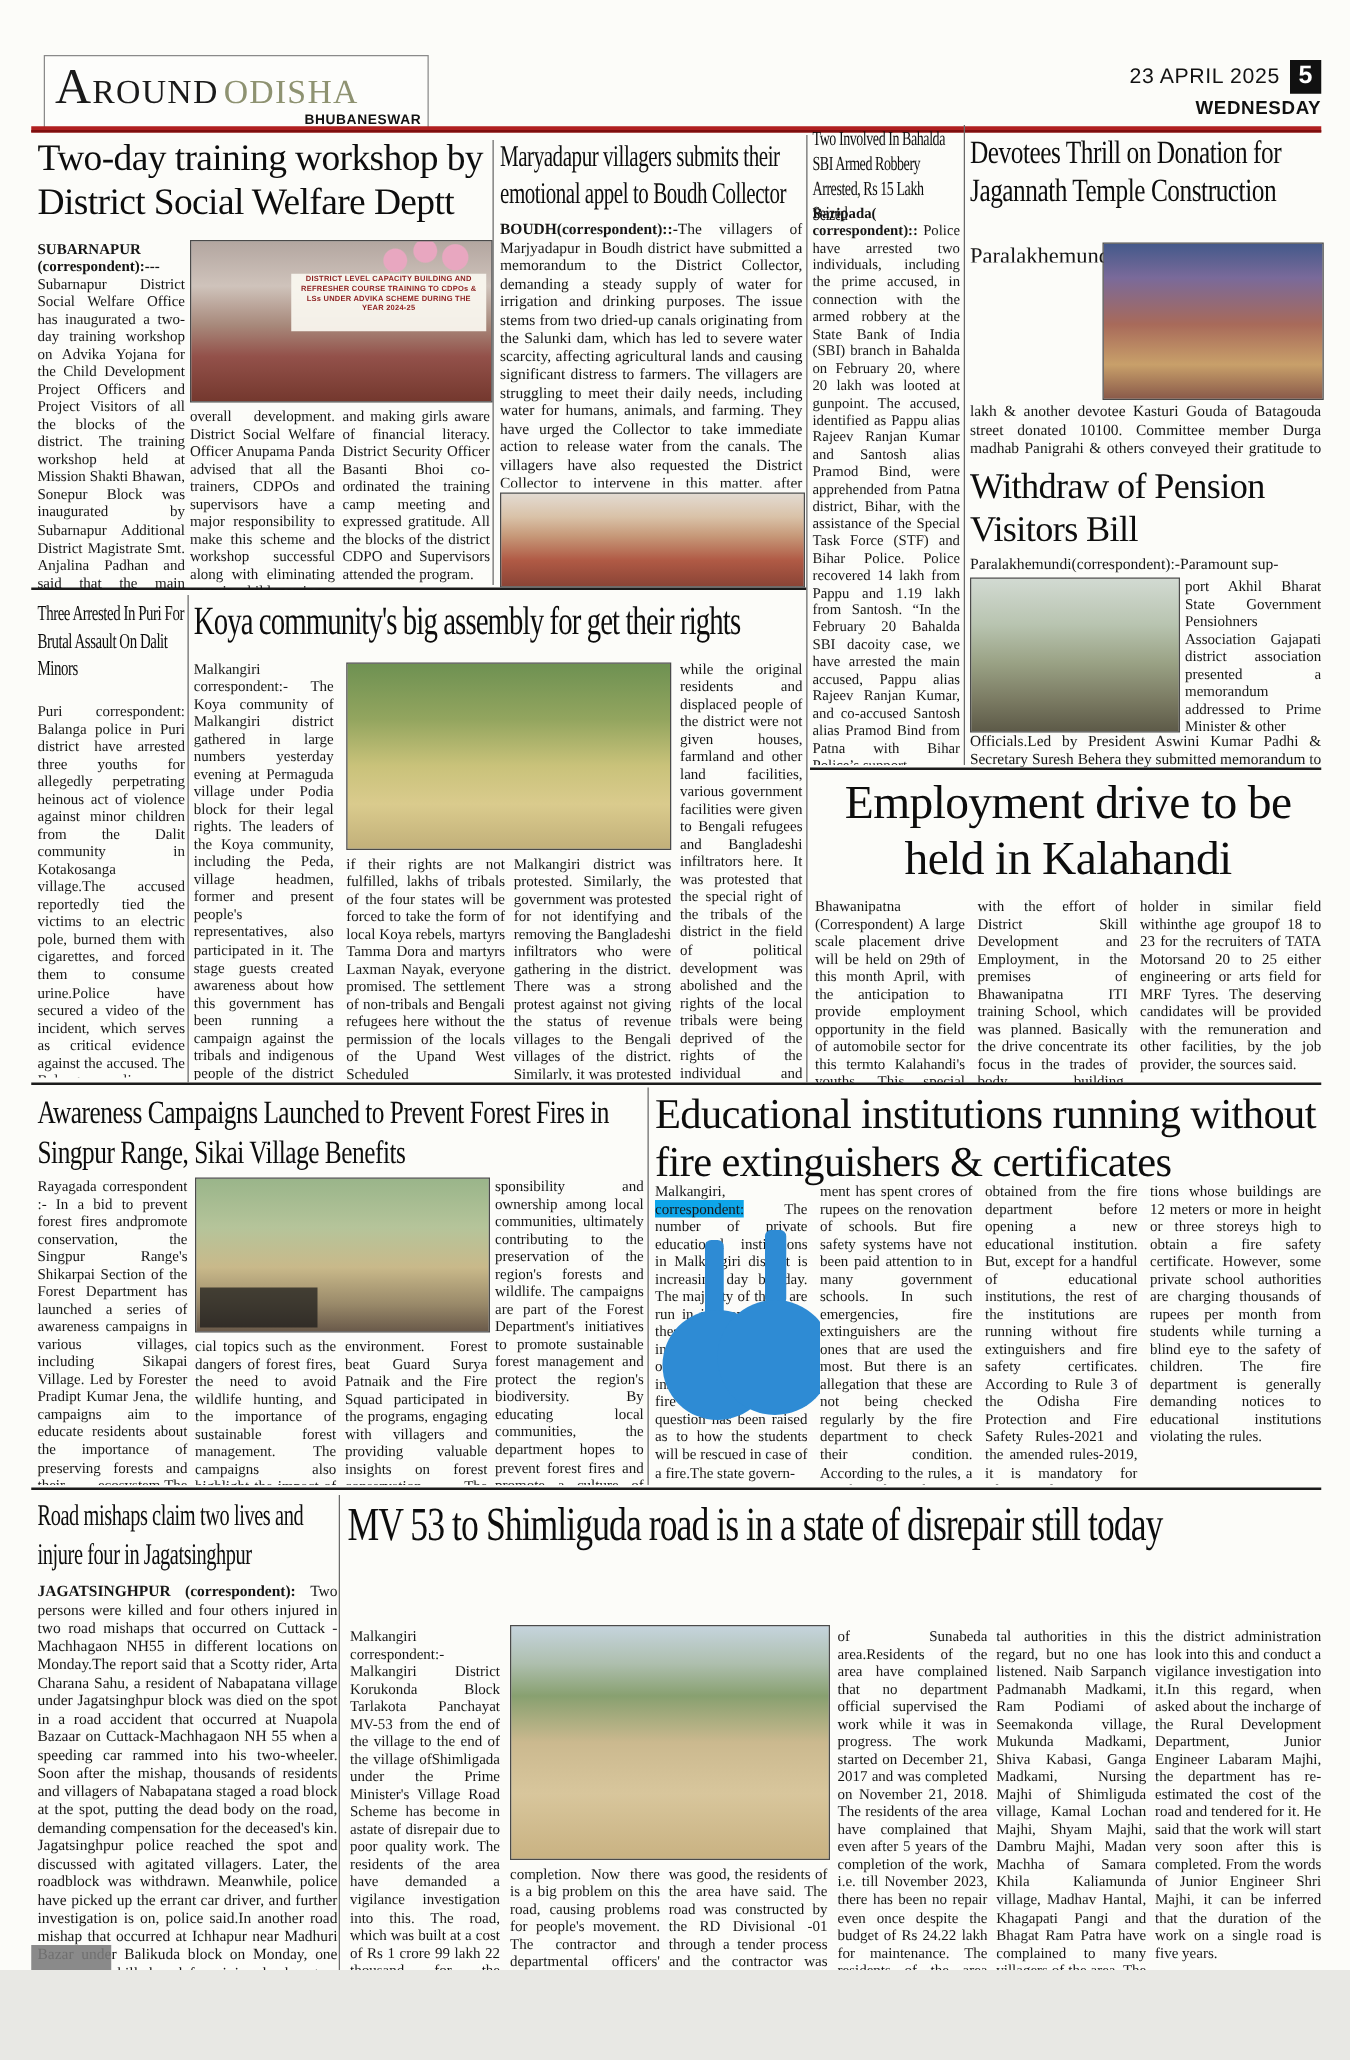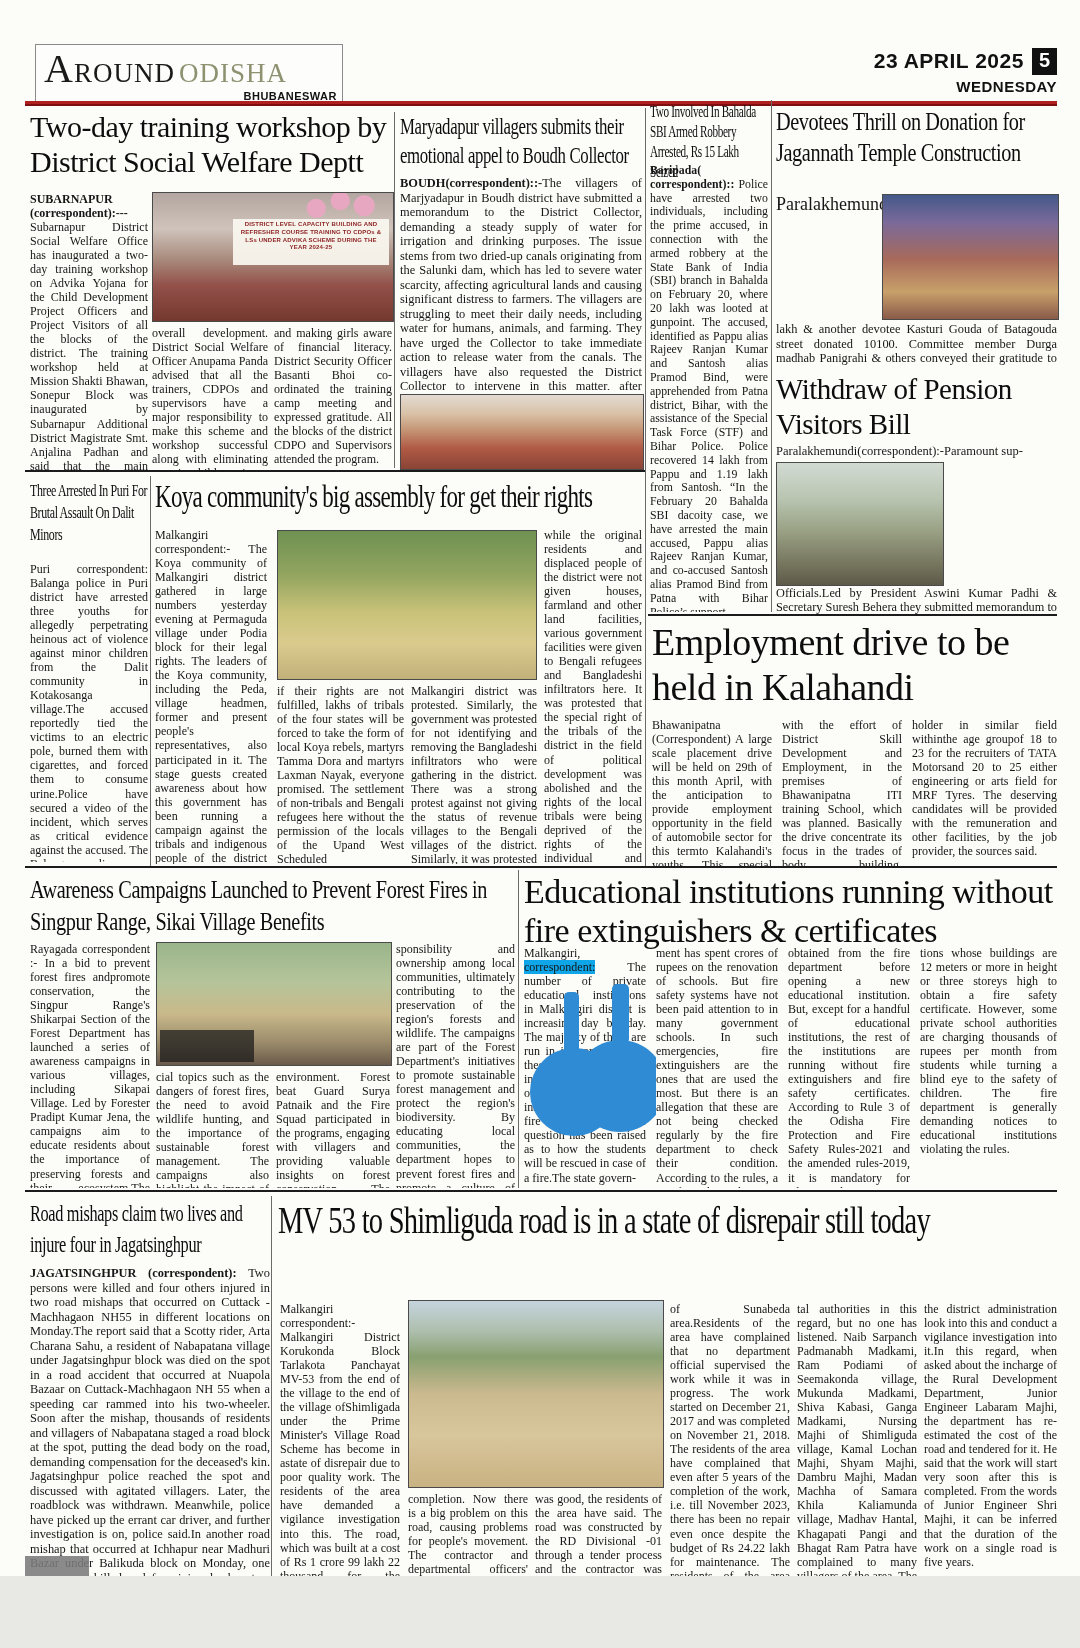--- a/index.html
+++ b/index.html
@@ -6,21 +6,21 @@
   .page{position:relative;width:1080px;height:1576px;background:#fcfcf9;margin:0 auto;overflow:hidden;}
   
   .logo-box{position:absolute;left:35px;top:44px;width:306px;height:58px;border:1px solid #8a8a8a;background:#fdfdfb;}
   .logo-line1{position:absolute;left:8px;top:2px;font-family:"Liberation Serif",serif;white-space:nowrap;}
   .logo-word{display:inline-block;text-transform:uppercase;font-size:27px;letter-spacing:1px;line-height:44px;}
   .logo-word-main::first-letter{font-size:40px;}
   .logo-main{color:#1a1a1a;}
   .logo-sub{color:#8e9271;}
   .logo-city{position:absolute;right:5px;bottom:1px;font-family:"Liberation Sans",sans-serif;font-size:11px;font-weight:bold;color:#111;letter-spacing:0.5px;}
   .date-row{position:absolute;left:820px;top:48px;width:237px;text-align:right;font-family:"Liberation Sans",sans-serif;color:#111;}
-  .date-text{font-size:21px;font-weight:bold;letter-spacing:0.5px;vertical-align:top;line-height:26px;}
+  .date-text{font-size:17px;font-weight:normal;letter-spacing:0.5px;vertical-align:top;line-height:26px;}
   .page-badge{display:inline-block;background:#111;color:#fff;font-family:"Liberation Sans",sans-serif;font-size:20px;font-weight:bold;padding:1px 7px 3px 7px;margin-left:8px;vertical-align:top;}
   .day-text{font-size:15px;font-weight:bold;margin-top:3px;letter-spacing:0.5px;}
   .rule-red{position:absolute;left:25px;top:101px;width:1032px;height:3px;background:#b02020;border-bottom:2px solid #7d0f0f;}
   
   .hrule{position:absolute;height:2px;background:#1b1b1b;}
   .vrule{position:absolute;width:1px;background:#6a6a6a;}
   
   .hl{position:absolute;font-family:"Liberation Serif",serif;color:#0d0d0d;font-weight:400;letter-spacing:-0.5px;}
   .sx{transform-origin:0 0;}
   .nowrap{white-space:nowrap;}
@@ -92,33 +92,34 @@
   <div class="body" style="left:650px;top:164px;width:118px;height:448px;font-size:11.8px;"><span class="dl">Baripada( correspondent):: </span><span>Police have arrested two individuals, including the prime accused, in connection with the armed robbery at the State Bank of India (SBI) branch in Bahalda on February 20, where 20 lakh was looted at gunpoint. The accused, identified as Pappu alias Rajeev Ranjan Kumar and Santosh alias Pramod Bind, were apprehended from Patna district, Bihar, with the assistance of the Special Task Force (STF) and Bihar Police. Police recovered 14 lakh from Pappu and 1.19 lakh from Santosh. “In the February 20 Bahalda SBI dacoity case, we have arrested the main accused, Pappu alias Rajeev Ranjan Kumar, and co-accused Santosh alias Pramod Bind from Patna with Bihar Police’s support.</span></div>
 
   <div class="hl sx" style="left:776px;top:106px;width:360px;font-size:26px;line-height:1.2;transform:scaleX(0.78);">Devotees Thrill on Donation for Jagannath Temple Construction</div>
   <div class="body" style="left:776px;top:194px;width:281px;height:16px;font-size:18px;">Paralakhemundi(correspondent):-For construction</div>
   <div class="photo ph-devotees" style="left:882px;top:194px;width:175px;height:124px;"></div>
   <div class="body" style="left:776px;top:322px;width:281px;height:46px;font-size:12.4px;">lakh &amp; another devotee Kasturi Gouda of Batagouda street donated 10100. Committee member Durga madhab Panigrahi &amp; others conveyed their gratitude to devotees.</div>
 
   <div class="hl" style="left:776px;top:372px;width:281px;font-size:29px;line-height:1.2;">Withdraw of Pension Visitors Bill</div>
   <div class="body" style="left:776px;top:444px;width:281px;height:16px;font-size:12.5px;">Paralakhemundi(correspondent):-Paramount sup-</div>
   <div class="photo ph-pension" style="left:776px;top:462px;width:166px;height:122px;"></div>
+  <div class="body" style="left:948px;top:462px;width:109px;height:124px;">port Akhil Bharat State Government Pensiohners Association Gajapati district association presented a memorandum addressed to Prime Minister &amp; other</div>
   <div class="body" style="left:776px;top:586px;width:281px;height:28px;font-size:12.3px;">Officials.Led by President Aswini Kumar Padhi &amp; Secretary Suresh Behera they submitted memorandum to withdraw amendment Bill on pension act.</div>
 
   <div class="hl sx" style="left:30px;top:480px;width:169px;font-size:17px;line-height:1.3;transform:scaleX(0.7);">Three Arrested In Puri For Brutal Assault On Dalit Minors</div>
   <div class="body" style="left:30px;top:562px;width:118px;height:300px;">Puri correspondent: Balanga police in Puri district have arrested three youths for allegedly perpetrating heinous act of violence against minor children from the Dalit community in Kotakosanga village.The accused reportedly tied the victims to an electric pole, burned them with cigarettes, and forced them to consume urine.Police have secured a video of the incident, which serves as critical evidence against the accused. The Balanga police are actively investigating to identify all individuals visible in the footage, with stringent legal action promised.</div>
 
   <div class="hl sx nowrap" style="left:155px;top:478px;width:676px;font-size:32px;letter-spacing:-1px;transform:scaleX(0.72);">Koya community's big assembly for get their rights</div>
   <div class="body" style="left:155px;top:528px;width:112px;height:336px;">Malkangiri correspondent:- The Koya community of Malkangiri district gathered in large numbers yesterday evening at Permaguda village under Podia block for their legal rights. The leaders of the Koya community, including the Peda, village headmen, former and present people's representatives, also participated in it. The stage guests created awareness about how this government has been running a campaign against the tribals and indigenous people of the district and severely condemned the campaign being run by the government. Finally,</div>
   <div class="photo ph-koya" style="left:277px;top:530px;width:258px;height:148px;"></div>
   <div class="body" style="left:277px;top:684px;width:127px;height:180px;">if their rights are not fulfilled, lakhs of tribals of the four states will be forced to take the form of local Koya rebels, martyrs Tamma Dora and martyrs Laxman Nayak, everyone promised. The settlement of non-tribals and Bengali refugees here without the permission of the locals of the Upand West Scheduled</div>
   <div class="body" style="left:411px;top:684px;width:126px;height:180px;">Malkangiri district was protested. Similarly, the government was protested for not identifying and removing the Bangladeshi infiltrators who were gathering in the district. There was a strong protest against not giving the status of revenue villages to the Bengali villages of the district. Similarly, it was protested that</div>
   <div class="body" style="left:544px;top:528px;width:98px;height:336px;">while the original residents and displaced people of the district were not given houses, farmland and other land facilities, various government facilities were given to Bengali refugees and Bangladeshi infiltrators here. It was protested that the special right of the tribals of the district in the field of political development was abolished and the rights of the local tribals were being deprived of the rights of the individual and collective forest rights law, while the interests of Bengali refugees and capitalists were being served here.</div>
 
-  <div class="hl" style="left:652px;top:620px;width:405px;font-size:38px;line-height:1.18;">Employment drive to be held in Kalahandi</div>
+  <div class="hl" style="left:652px;top:620px;width:405px;font-size:38px;line-height:1.18;text-align:center;">Employment drive to be held in Kalahandi</div>
   <div class="body" style="left:652px;top:718px;width:120px;height:148px;">Bhawanipatna (Correspondent) A large scale placement drive will be held on 29th of this month April, with the anticipation to provide employment opportunity in the field of automobile sector for this termto Kalahandi's youths. This special scheduled to be held</div>
   <div class="body" style="left:782px;top:718px;width:120px;height:148px;">with the effort of District Skill Development and Employment, in the premises of Bhawanipatna ITI training School, which was planned. Basically the drive concentrate its focus in the trades of body building, assembling of engine, which will require the diploma or graduate degree</div>
   <div class="body" style="left:912px;top:718px;width:145px;height:148px;">holder in similar field withinthe age groupof 18 to 23 for the recruiters of TATA Motorsand 20 to 25 either engineering or arts field for MRF Tyres. The deserving candidates will be provided with the remuneration and other facilities, by the job provider, the sources said.</div>
 
   <div class="hl sx" style="left:30px;top:874px;width:624px;font-size:26px;line-height:1.22;transform:scaleX(0.78);">Awareness Campaigns Launched to Prevent Forest Fires in Singpur Range, Sikai Village Benefits</div>
   <div class="body" style="left:30px;top:942px;width:120px;height:246px;">Rayagada correspondent :- In a bid to prevent forest fires andpromote conservation, the Singpur Range's Shikarpai Section of the Forest Department has launched a series of awareness campaigns in various villages, including Sikapai Village. Led by Forester Pradipt Kumar Jena, the campaigns aim to educate residents about the importance of preserving forests and their ecosystem.The awareness programs, conducted in multiple villages, cover cru-</div>
   <div class="photo ph-awareness" style="left:156px;top:942px;width:234px;height:122px;">
     <div class="gps"></div>
   </div>
   <div class="body" style="left:156px;top:1070px;width:113px;height:118px;">cial topics such as the dangers of forest fires, the need to avoid wildlife hunting, and the importance of sustainable forest management. The campaigns also highlight the impact of forest degradation on human livelihoods and the</div>

